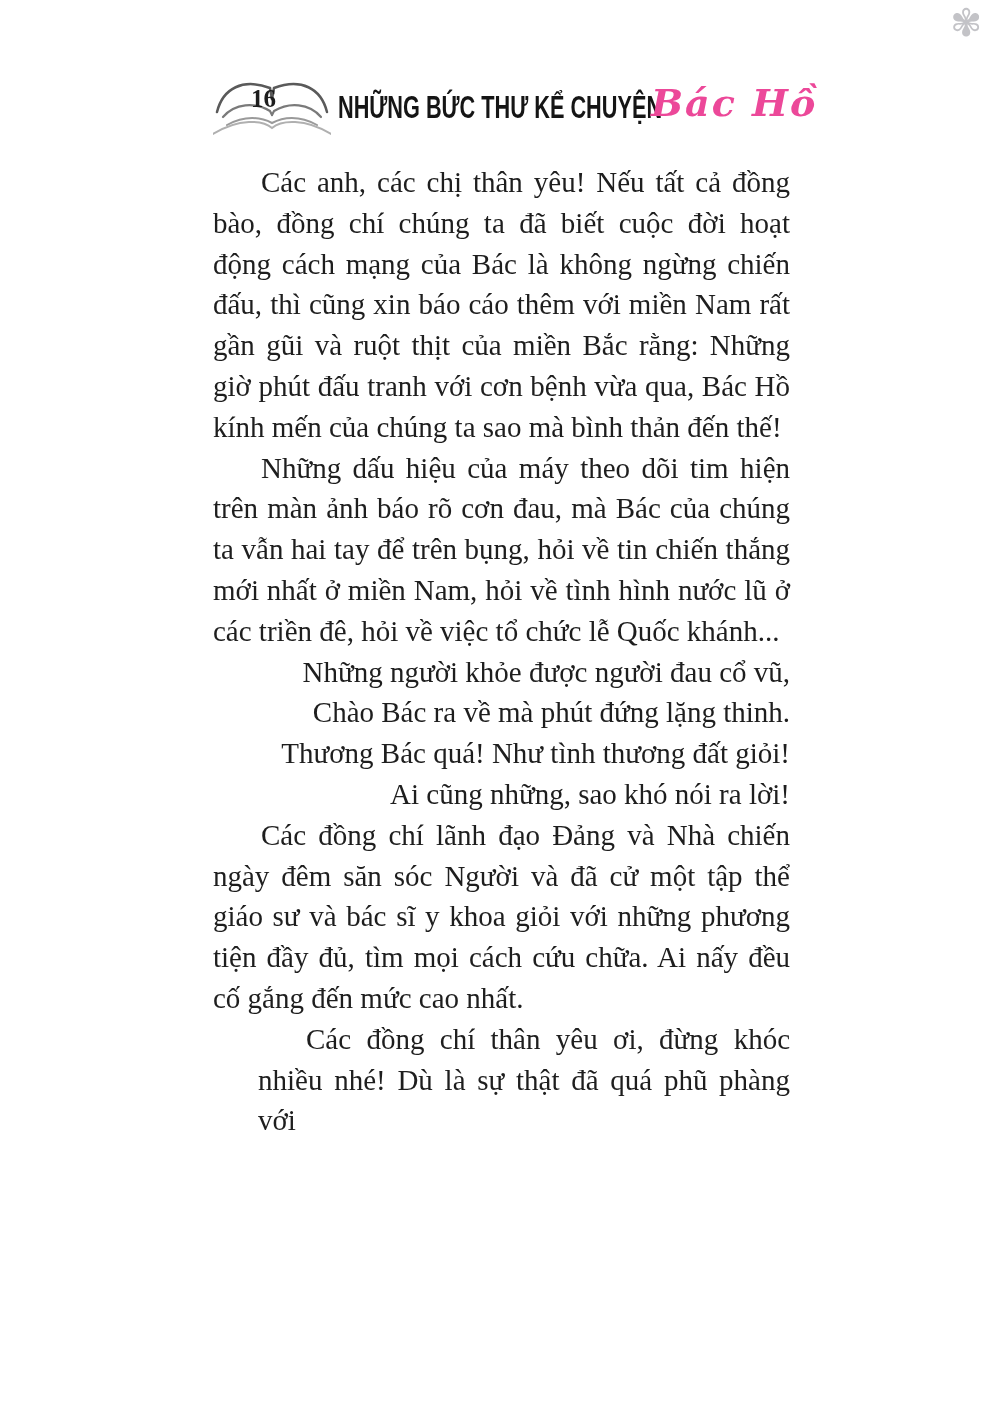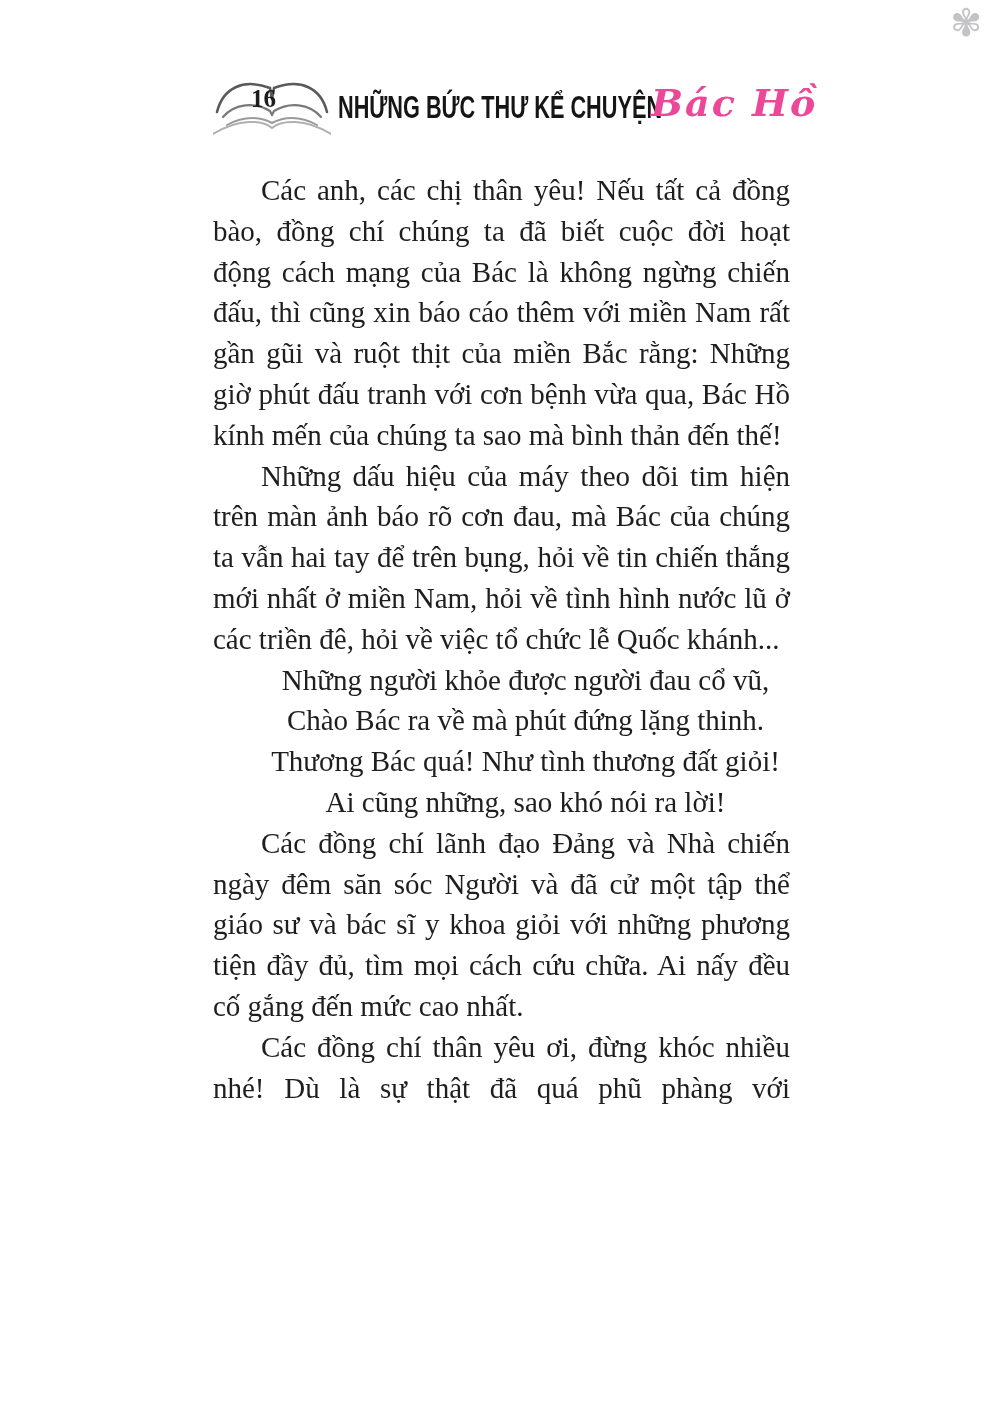--- a/index.html
+++ b/index.html
@@ -50,31 +50,31 @@
     font-size: 38px;
     letter-spacing: 2px;
     color: #ec4899;
     white-space: nowrap;
   }
 
   
   .body-col {
     position: absolute;
     left: 213px;
-    top: 170px;
+    top: 162px;
     width: 577px;
     font-size: 29px;
     line-height: 40.8px;
     text-align: justify;
     color: #1e1e1e;
   }
   .body-col p { margin: 0; text-indent: 48px; }
   .poem { margin: 0; }
-  .poem-line { padding-left: 48px; text-align: center; }
-  p.continued { text-align-last: justify; }
+  .poem-line { padding-left: 48px; text-align: right; }
+  p.continued { text-align-last: justify; margin-left: 45px; }
 </style>
 </head>
 <body>
 
 <div class="page">
 
   <span class="ornament">✾</span>
 
   <svg class="book-icon" width="118" height="64" viewBox="0 0 118 64">
     <g fill="none" stroke-linecap="round">

